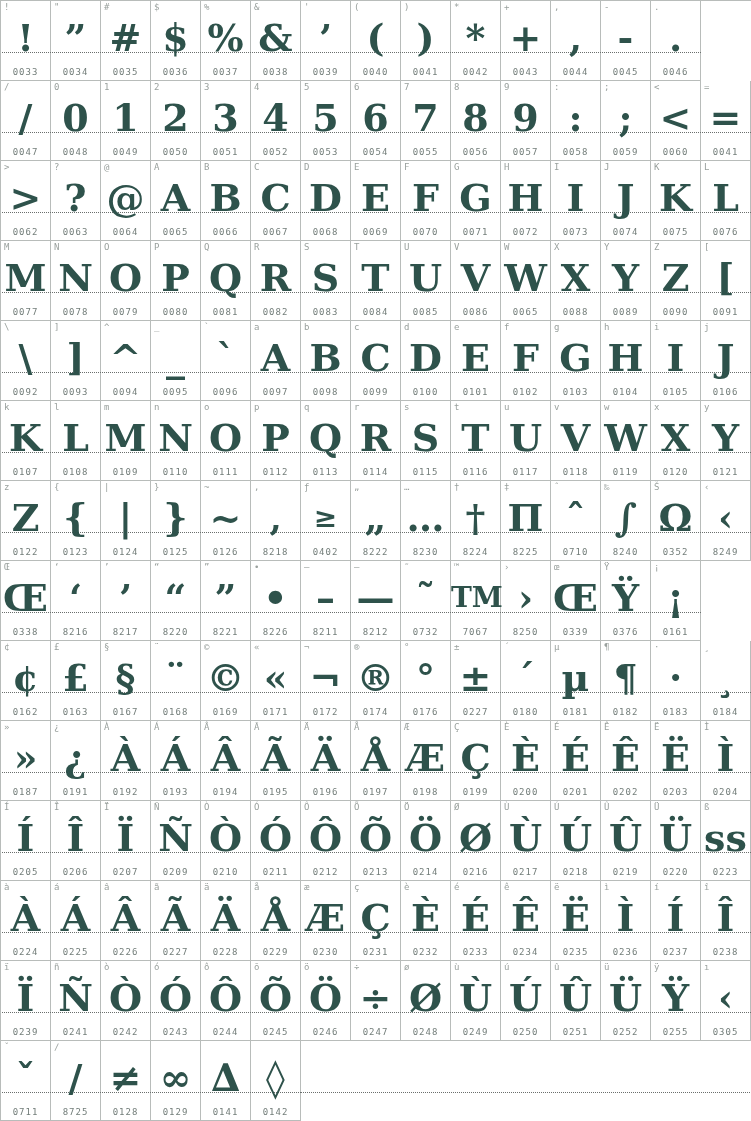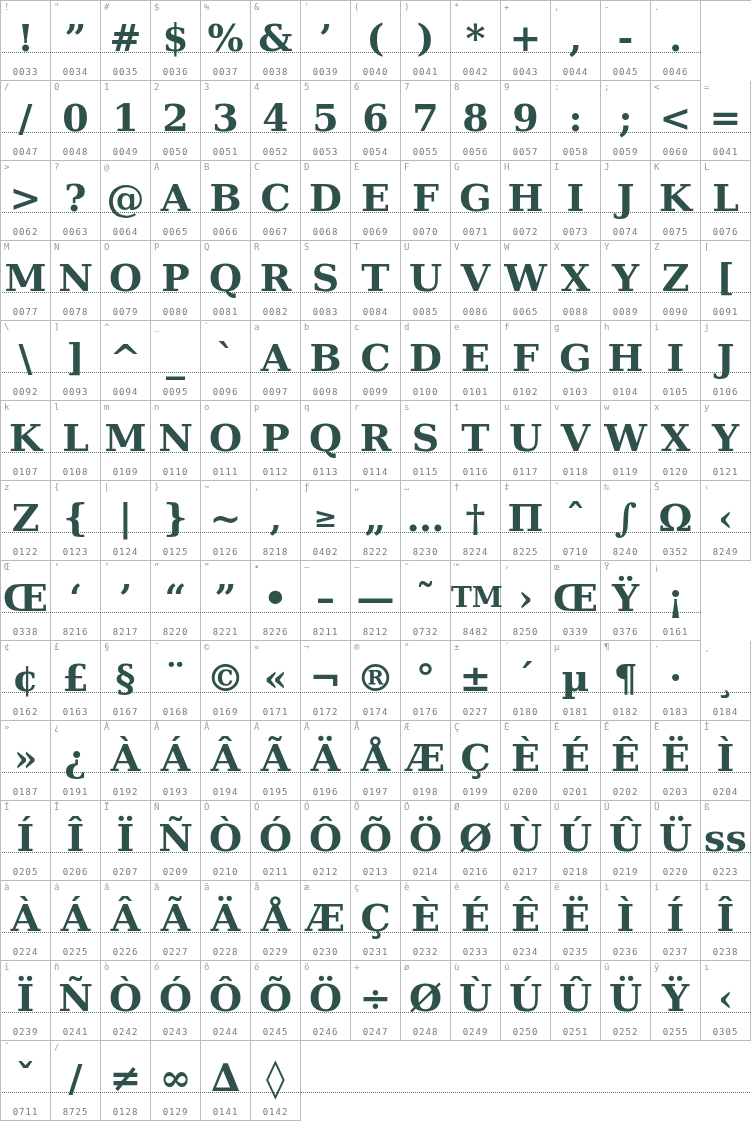--- a/index.html
+++ b/index.html
@@ -621,21 +621,21 @@
         <span class="code">8212</span>
       </div>
       <div class="cell">
         <span class="lbl">˜</span>
         <span class="glyph">˜</span>
         <span class="code">0732</span>
       </div>
       <div class="cell">
         <span class="lbl">™</span>
         <span class="glyph sm">TM</span>
-        <span class="code">8482</span>
+        <span class="code">7067</span>
       </div>
       <div class="cell">
         <span class="lbl">›</span>
         <span class="glyph">›</span>
         <span class="code">8250</span>
       </div>
       <div class="cell">
         <span class="lbl">œ</span>
         <span class="glyph">Œ</span>
         <span class="code">0339</span>

